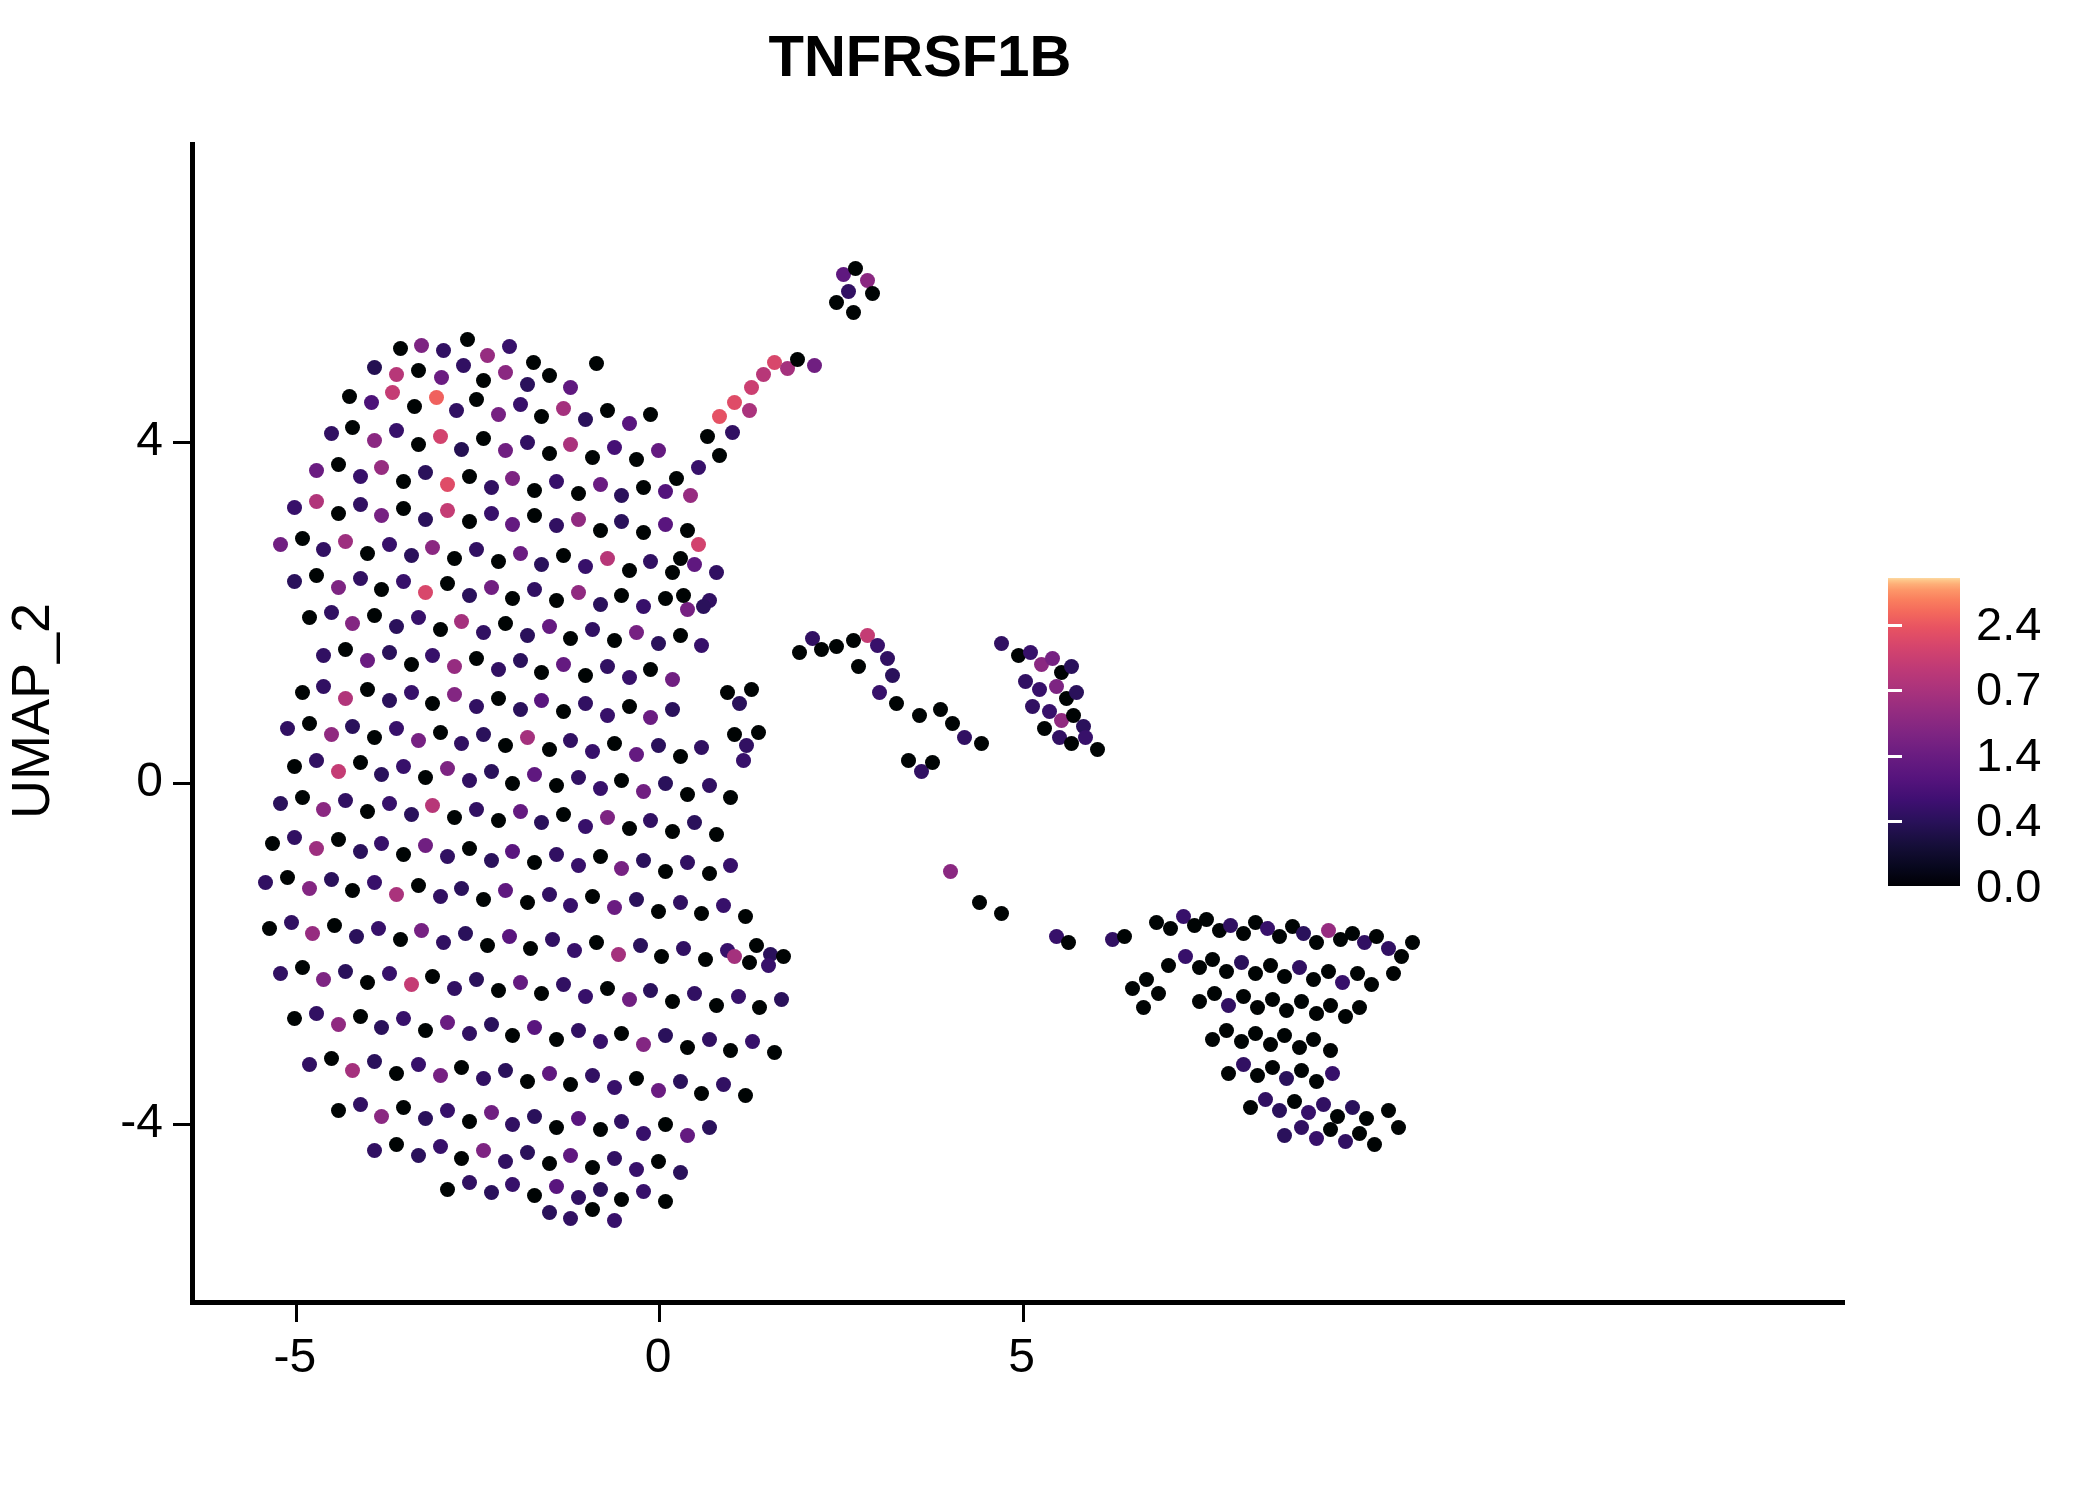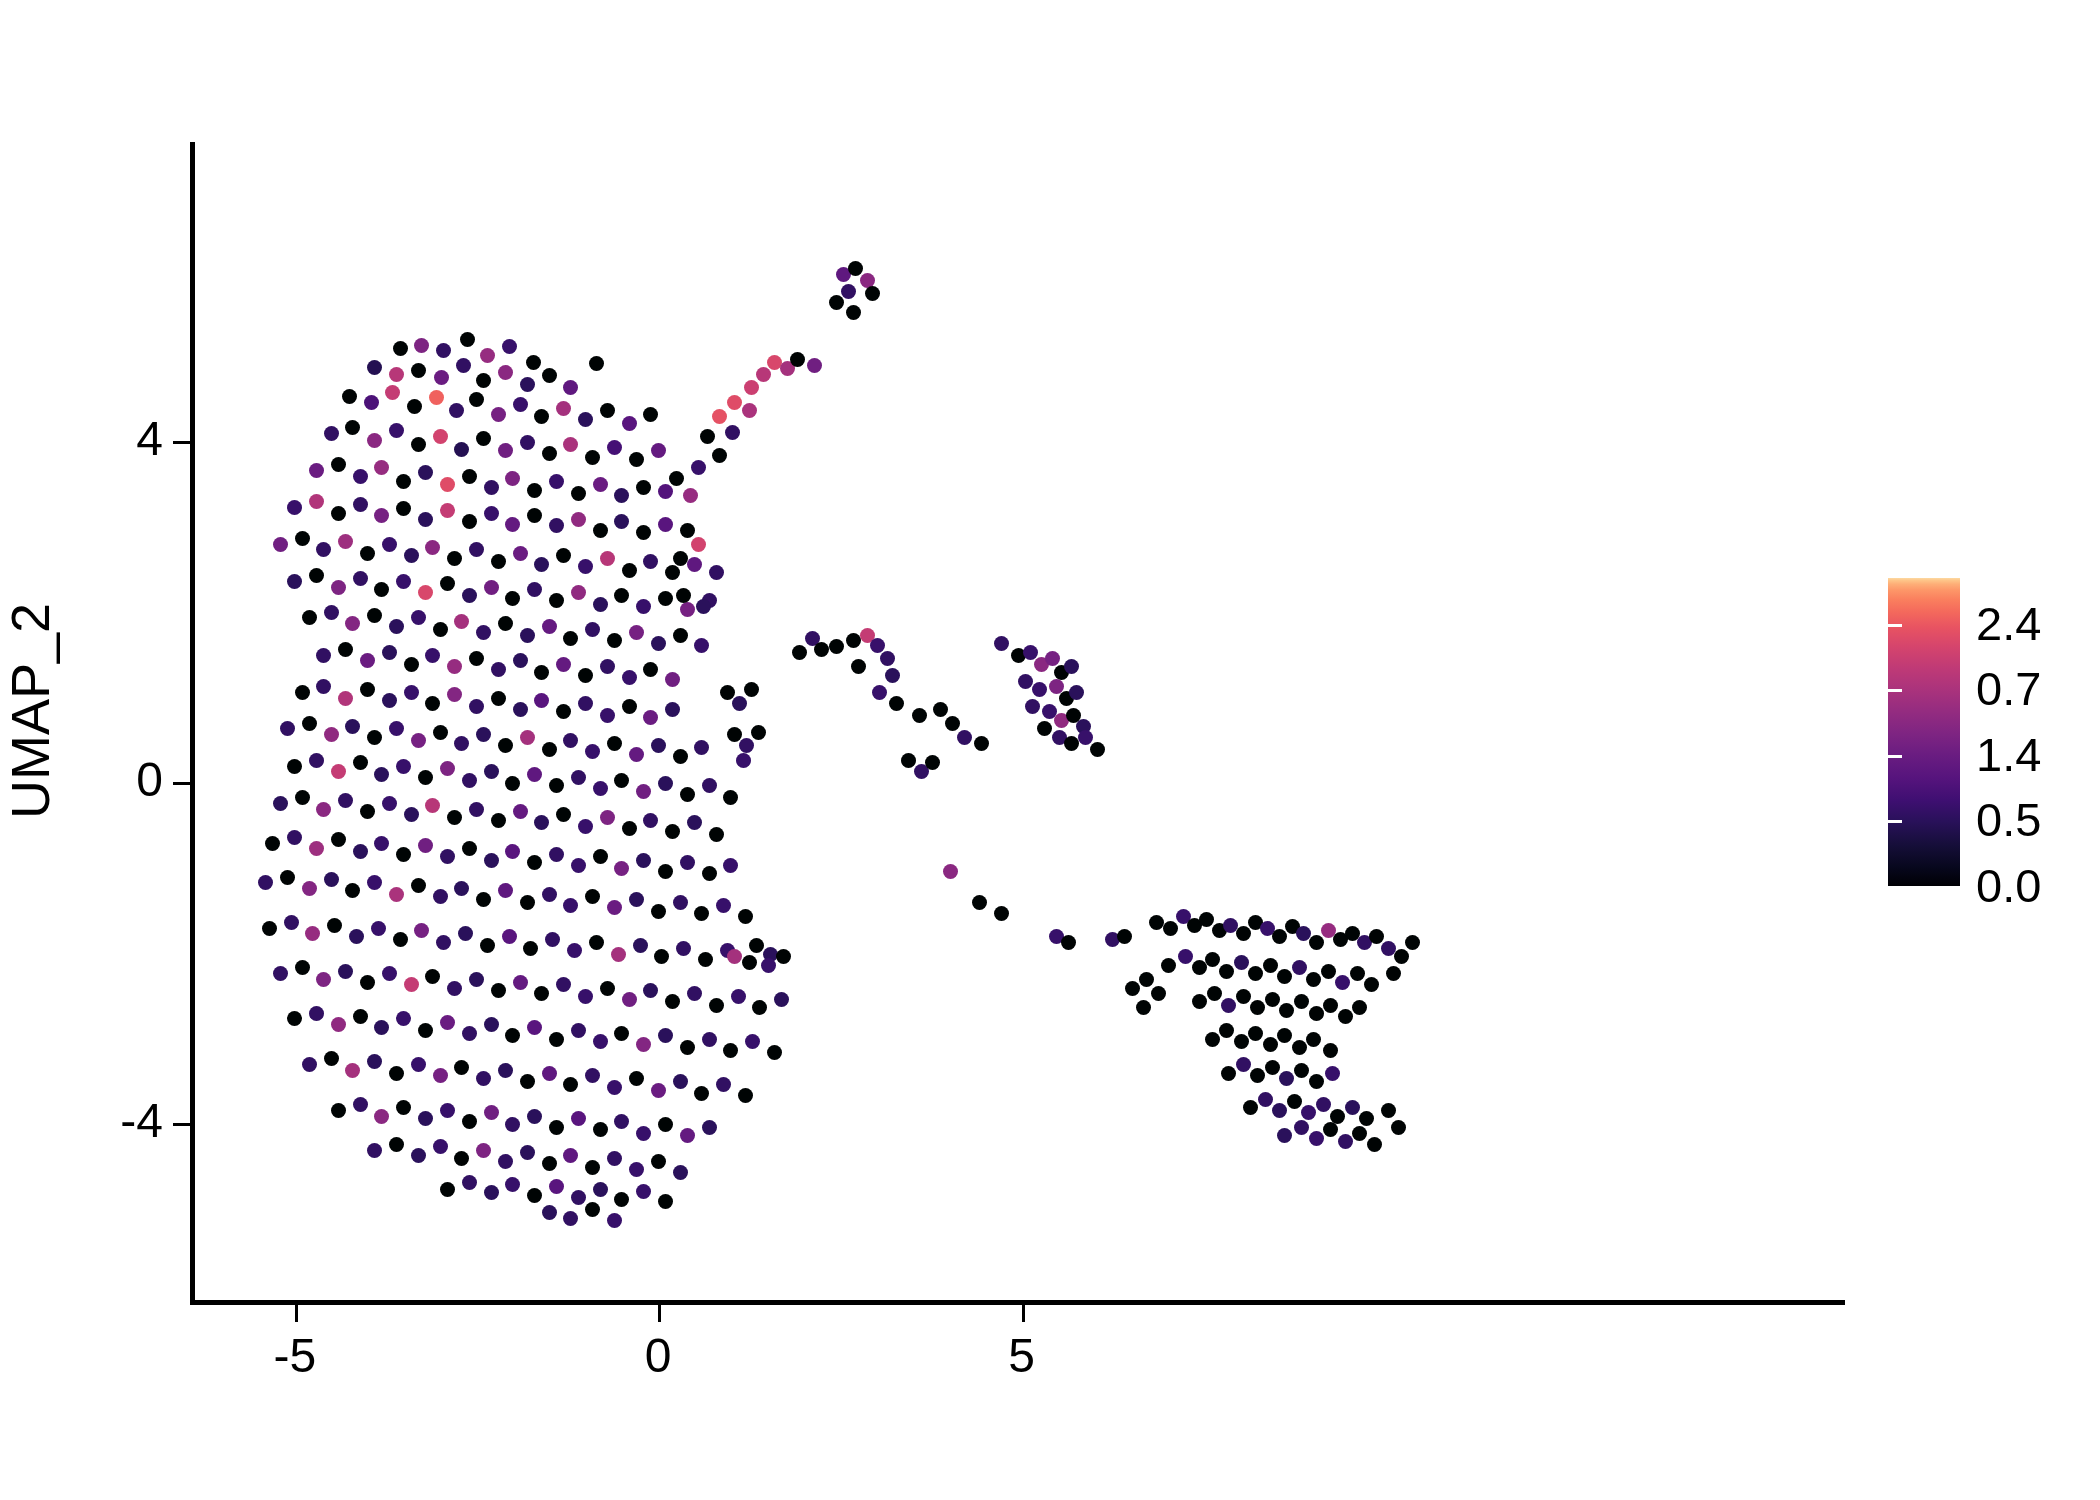--- a/index.html
+++ b/index.html
@@ -179,20 +179,21 @@
     color: #000000;
     font-family: "Liberation Sans", sans-serif;
     line-height: 1;
   }
 </style>
 </head>
 <body>
 
 <div id="root">
 
+  <div class="plot-title">TNFRSF1B</div>
 
   <div class="axis-line-y"></div>
   <div class="axis-line-x"></div>
 
   <div id="panel">
     <div id="plot-area">
         <div class="pt" style="left: 199.659px; top: 198.912px; background: rgb(0, 4, 4);"></div>
         <div class="pt" style="left: 221.465px; top: 195.5px; background: rgb(125, 36, 130);"></div>
         <div class="pt" style="left: 243.271px; top: 201.471px; background: rgb(49, 16, 98);"></div>
         <div class="pt" style="left: 267.258px; top: 190.382px; background: rgb(0, 4, 4);"></div>
@@ -825,18 +826,18 @@
         <div class="cb-tick right" style="top: 176.936px;"></div>
         <div class="cb-tick left" style="top: 242.468px;"></div>
         <div class="cb-tick right" style="top: 242.468px;"></div>
         <div class="cb-tick left" style="top: 308px;"></div>
         <div class="cb-tick right" style="top: 308px;"></div>
       </div>
     <div id="cb-labels">
         <div class="legend-label" style="top: 21.8723px;">2.4</div>
         <div class="legend-label" style="top: 87.4043px;">0.7</div>
         <div class="legend-label" style="top: 152.936px;">1.4</div>
-        <div class="legend-label" style="top: 218.468px;">0.5</div>
+        <div class="legend-label" style="top: 218.468px;">0.4</div>
         <div class="legend-label" style="top: 284px;">0.0</div>
       </div>
   </div>
 
 </div>
 
 </body></html>

